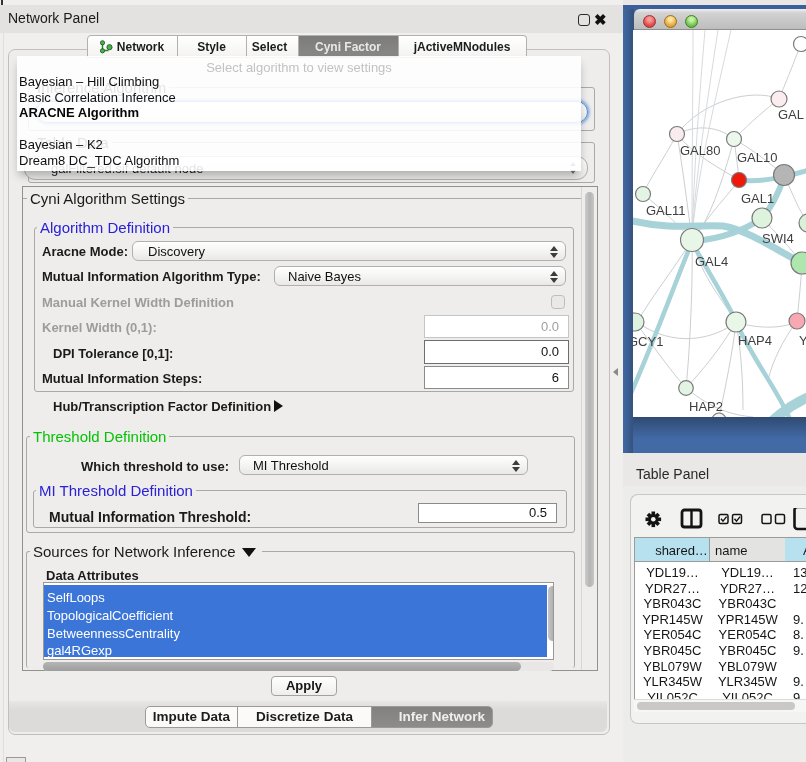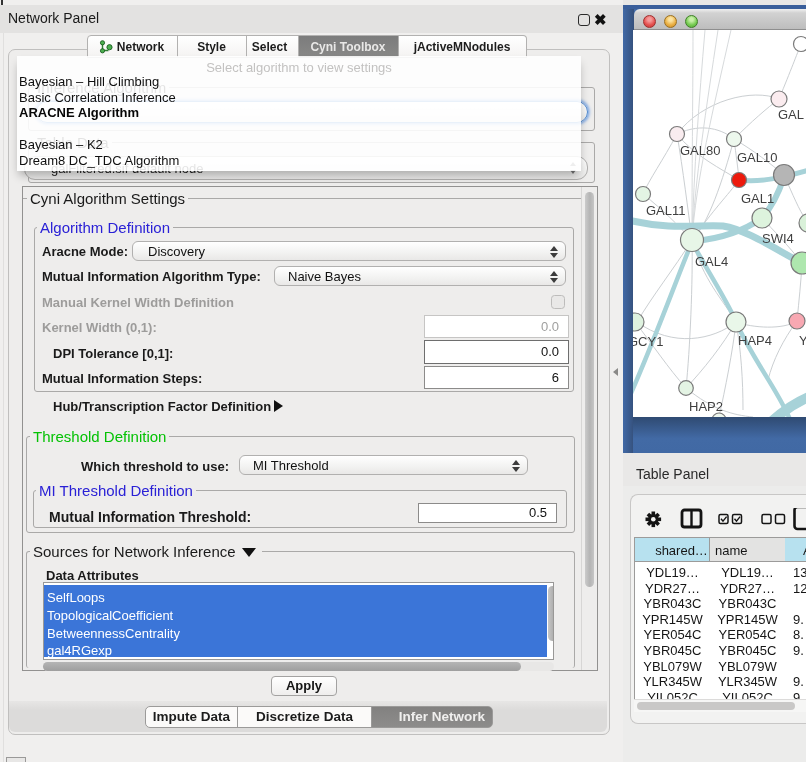--- a/index.html
+++ b/index.html
@@ -43,21 +43,21 @@
 </style>
 <div class="tab" style="left:87px;width:91px;border-radius:4px 0 0 0;padding-left:16px;">Network</div>
 <svg class="abs" style="left:99px;top:40px;" width="15" height="14" viewBox="0 0 15 14">
   <path d="M3.5 3.5 L3.5 10.5 L9.5 10.5" fill="none" stroke="#2e7d32" stroke-width="1.4"></path>
   <circle cx="3.5" cy="2.8" r="2.1" fill="#4caf50" stroke="#1b5e20" stroke-width="0.9"></circle>
   <circle cx="10.5" cy="7.2" r="2.6" fill="#4caf50" stroke="#1b5e20" stroke-width="0.9"></circle>
   <circle cx="3.5" cy="10.8" r="2.1" fill="#4caf50" stroke="#1b5e20" stroke-width="0.9"></circle>
 </svg>
 <div class="tab" style="left:177px;width:70px;border-left:none;">Style</div>
 <div class="tab" style="left:246px;width:53px;border-left:none;padding-right:5px;">Select</div>
-<div class="tab" style="left:298px;width:101px;border-left:none;background:linear-gradient(#7c7c7c,#888887);color:#e9e8e7;">Cyni Toolbox</div>
+<div class="tab" style="left:298px;width:101px;border-left:none;background:linear-gradient(#7c7c7c,#888887);color:#e9e8e7;">Cyni Factor</div>
 <div class="tab" style="left:398px;width:129px;border-left:none;border-radius:0 4px 0 0;">jActiveMNodules</div>
 <div class="abs" style="left:177px;top:36px;width:1px;height:21px;background:#b2b1b0;"></div>
 <div class="abs" style="left:246px;top:36px;width:1px;height:21px;background:#b2b1b0;"></div>
 <div class="abs" style="left:298px;top:36px;width:1px;height:21px;background:#b2b1b0;"></div>
 <div class="abs" style="left:398px;top:36px;width:1px;height:21px;background:#b2b1b0;"></div>
 
 <div class="abs gbox" style="left:28px;top:87px;width:567px;height:44px;"></div>
 <div class="gtitle" style="left:34px;top:80px;color:#1a1a1a;">Inference Algorithm</div>
 <div class="abs combo" style="left:36px;top:101px;width:552px;height:22px;border:1.5px solid #4f8ad2;border-radius:11px;box-shadow:0 0 3px 1.5px rgba(80,140,225,0.75);"></div>
 <div class="abs gbox" style="left:28px;top:142px;width:567px;height:41px;"></div>

